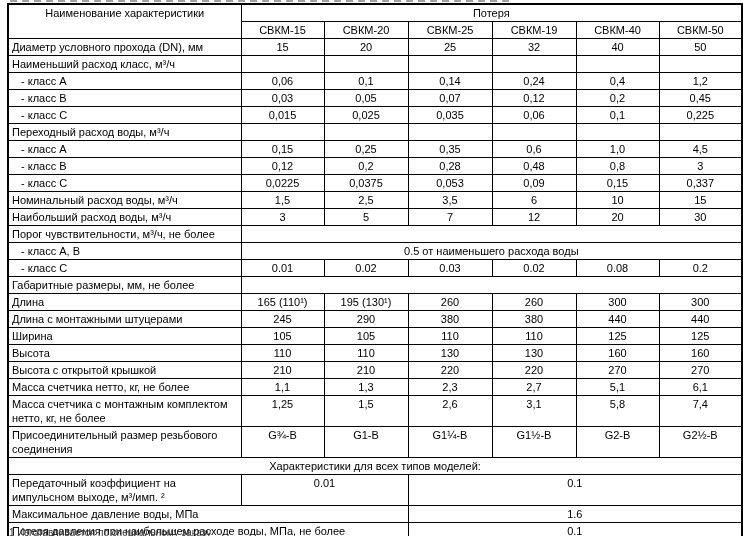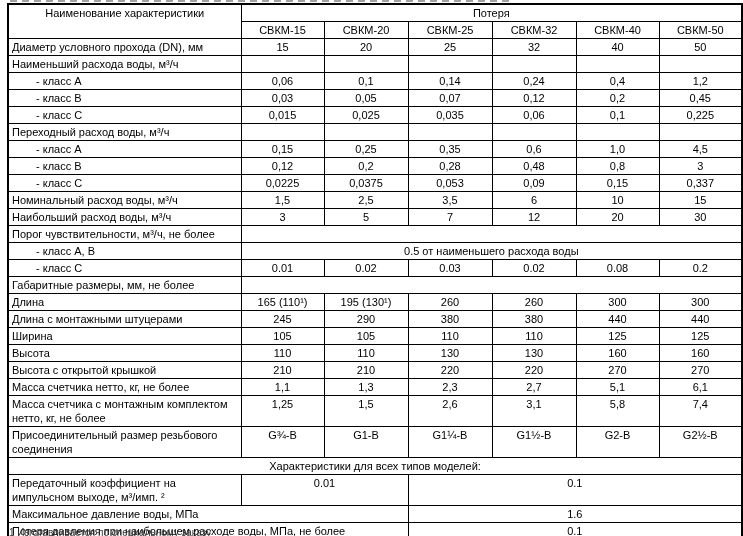--- a/index.html
+++ b/index.html
@@ -32,21 +32,21 @@
     font-size: 11px;
     line-height: 14px;
     padding: 1px 2px;
     font-weight: normal;
     vertical-align: top;
     overflow: hidden;
     white-space: normal;
   }
   .specs th { text-align: center; }
   td.lbl { text-align: left; padding-left: 3px; margin-left: 14px; }
-  td.lbl.ind { padding-left: 27px; }
+  td.lbl.ind { padding-left: 12px; }
   td.val, td.full { text-align: center; }
 
   .footnote {
     position: absolute; left: 9px; top: 528px;
     font-size: 10px; line-height: 9px; color: #333;
     white-space: nowrap;
   }
 </style>
 </head>
 <body>
@@ -67,37 +67,37 @@
     </colgroup>
     <thead>
       <tr>
         <th rowspan="2">Наименование характеристики</th>
         <th colspan="6">Потеря</th>
       </tr>
       <tr>
         <th>СВКМ-15</th>
         <th>СВКМ-20</th>
         <th>СВКМ-25</th>
-        <th>СВКМ-32</th>
+        <th>СВКМ-19</th>
         <th>СВКМ-40</th>
         <th>СВКМ-50</th>
       </tr>
     </thead>
     <tbody id="tbody">
         <tr>
           <td class="lbl">Диаметр условного прохода (DN), мм</td>
           <td class="val">15</td>
           <td class="val">20</td>
           <td class="val">25</td>
           <td class="val">32</td>
           <td class="val">40</td>
           <td class="val">50</td>
         </tr>
         <tr>
-          <td class="lbl">Наименьший расхода воды, м³/ч</td>
+          <td class="lbl">Наименьший расход класс, м³/ч</td>
           <td class="val"></td>
           <td class="val"></td>
           <td class="val"></td>
           <td class="val"></td>
           <td class="val"></td>
           <td class="val"></td>
         </tr>
         <tr>
           <td class="lbl ind">- класс A</td>
           <td class="val">0,06</td>

